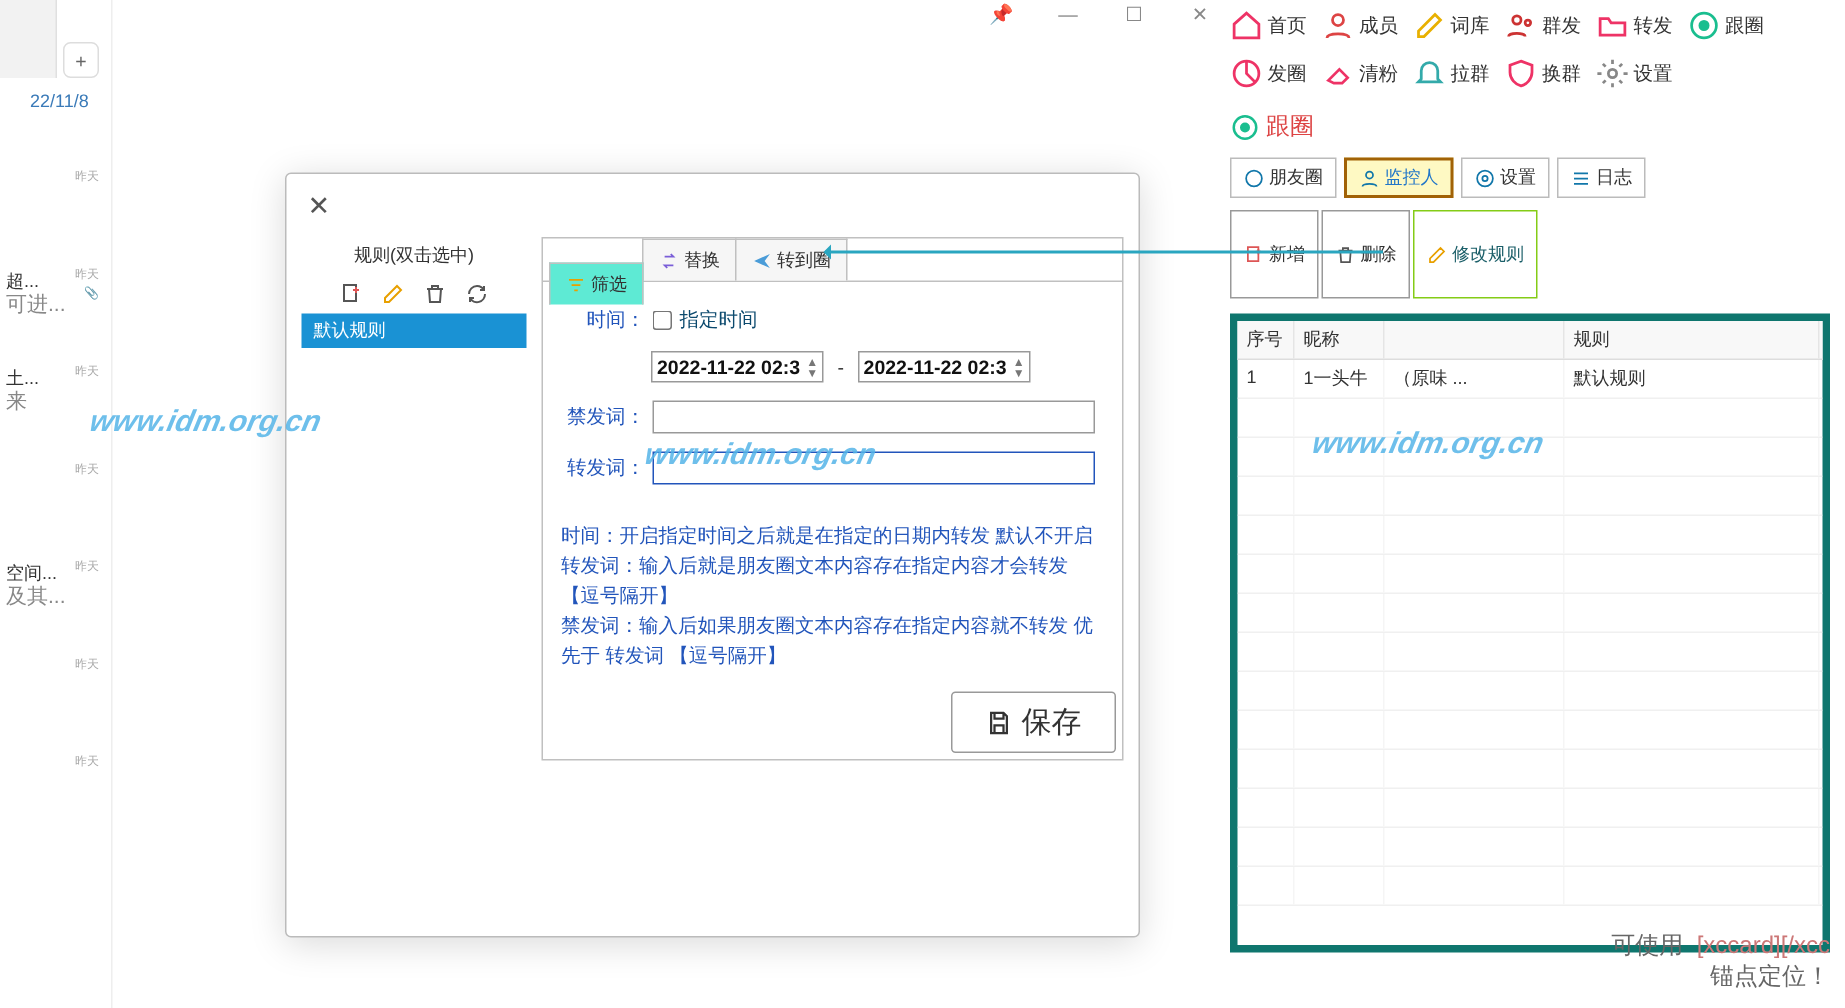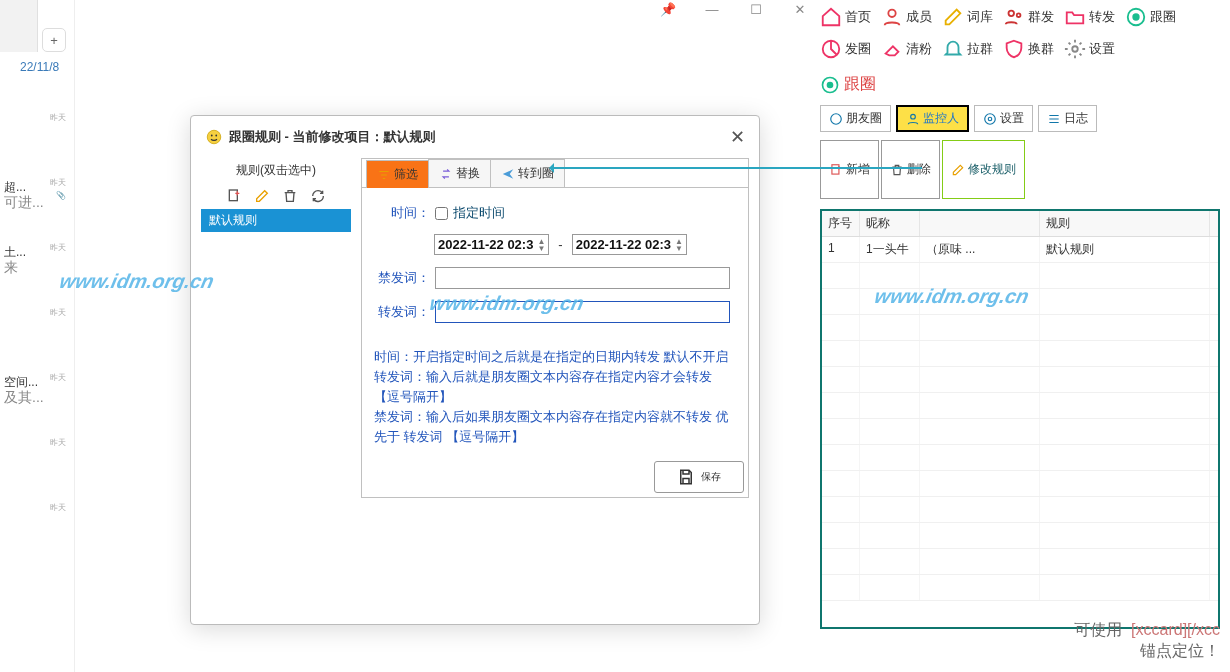--- a/index.html
+++ b/index.html
@@ -26,28 +26,28 @@
     
     .toolbar1 { display: flex; gap: 10px; padding: 6px 10px; flex-wrap: wrap; }
     .tool-btn { display: flex; align-items: center; gap: 3px; cursor: pointer; }
     .tool-btn .ico { width: 22px; height: 22px; display: inline-flex; align-items: center; justify-content: center; }
     
     .section-title { display: flex; align-items: center; gap: 4px; padding: 8px 10px; }
     .section-title .ico { width: 20px; height: 20px; }
     
     .sub-tabs { display: flex; gap: 5px; padding: 2px 10px; }
     .sub-tab { border: 1px solid #bbb; padding: 3px 8px; display: flex; align-items: center; gap: 3px; cursor: pointer; font-size: 12px; background: #fff; }
-    .sub-tab.active { border: 2px solid #000000; background: #fde047; }
+    .sub-tab.active { border: 2px solid #a16207; background: #fef9c3; }
     .sub-tab .ic { width: 14px; height: 14px; }
     
     .action-row { display: flex; gap: 2px; padding: 6px 10px; }
     .act-btn { border: 1px solid #999; padding: 20px 8px; display: flex; align-items: center; gap: 3px; cursor: pointer; font-size: 12px; color: #333; }
     .act-btn.hl { border: 1px solid #84cc16; color: #1a5e68; }
     
-    .r-table { margin: 4px 10px; border: 2px solid #0f766e; }
+    .r-table { margin: 4px 10px; border: 5px solid #0f766e; }
     .r-head { display: flex; background: #f8f8f8; border-bottom: 1px solid #ddd; }
     .r-head > div { padding: 4px 6px; font-size: 12px; border-right: 1px solid #e5e5e5; }
     .r-rows { height: 390px; overflow: hidden; }
     .r-row { display: flex; border-bottom: 1px solid #f0f0f0; height: 26px; }
     .r-row > div { padding: 4px 6px; font-size: 12px; border-right: 1px solid #f5f5f5; overflow: hidden; white-space: nowrap; }
     .c-seq { width: 38px; } .c-nick { width: 60px; } .c-desc { width: 120px; } .c-rule { width: 170px; }
     
     .footer { position: absolute; bottom: 10px; right: 10px; font-size: 16px; color: #666; text-align: right; }
     .footer .code { color: #c77; }
     
@@ -61,34 +61,34 @@
     .dlg-left { width: 150px; }
     .dlg-left-title { text-align: center; font-size: 12px; padding: 4px; }
     .dlg-left-icons { display: flex; justify-content: center; gap: 10px; padding: 4px; }
     .dlg-left-icons span { cursor: pointer; width: 18px; height: 18px; display: inline-flex; align-items: center; justify-content: center; }
     .rule-list { border: none; }
     .rule-item { background: #1a92d4; color: #fff; padding: 3px 8px; font-size: 12px; }
     
     .dlg-right { flex: 1; border: 1px solid #c0c0c0; padding: 4px; display: flex; flex-direction: column; }
     .dlg-tabs { display: flex; gap: 0; border-bottom: 1px solid #c0c0c0; margin: -4px -4px 6px; }
     .dlg-tab { border: 1px solid #c0c0c0; border-bottom: none; padding: 5px 10px; font-size: 12px; display: flex; align-items: center; gap: 3px; cursor: pointer; margin-left: -1px; background: #f6f6f6; }
-    .dlg-tab.active { background: #f97316; position: relative; top: 1px; }
+    .dlg-tab.active { background: #5eead4; position: relative; top: 16px; }
     .dlg-tab:first-child { margin-left: 4px; }
     
     .form { padding: 10px 6px; font-size: 13px; color: #2255bb; }
     .form-row { display: flex; align-items: center; gap: 5px; margin-bottom: 12px; }
     .form-row label { width: 58px; text-align: right; }
     .fw { width: 58px; text-align: right; }
     .spinner { display: inline-flex; align-items: center; border: 1px solid #999; padding: 2px 3px; background: #fff; color: #111; font-weight: bold; }
     .spinner .arrows { display: flex; flex-direction: column; margin-left: 4px; color: #777; font-size: 8px; line-height: 7px; }
     .txt-input { border: 1px solid #2255bb; height: 22px; width: 295px; padding: 2px 4px; }
     
     .help { color: #2255bb; font-size: 13px; line-height: 20px; padding: 4px 2px; margin-top: 20px; }
     
-    .save-btn { margin: auto 0 0 auto; border: 1px solid #999; border-radius: 3px; padding: 6px 22px; display: flex; align-items: center; gap: 6px; cursor: pointer; font-size: 10px; }
+    .save-btn { margin: auto 0 0 auto; border: 1px solid #999; border-radius: 3px; padding: 6px 22px; display: flex; align-items: center; gap: 6px; cursor: pointer; font-size: 20px; }
     
     
     .arrow-line { position: absolute; left: 550px; top: 167px; width: 372px; height: 2px; background: #2aa6c0; }
     .arrow-line:before { content: ''; position: absolute; left: -6px; top: -4px; border: 5px solid transparent; border-right-color: #2aa6c0; }
     
     
     .wm { position: absolute; color: #55b5e8; font-style: italic; font-size: 20px; transform: skewX(-12deg); opacity: 0.85; pointer-events: none; font-weight: bold; }
     
     
     svg { display: block; }
@@ -402,31 +402,20 @@
   </div>
 
   <div class="footer">
     <div><span>可使用</span>&nbsp;&nbsp;<span class="code">[xccard][/xcc</span></div>
     <div>锚点定位！</div>
   </div>
 </div>
 
 <div class="dialog">
   <div class="dlg-title">
-    <div class="left">
-      <span>
-          <svg width="18" height="18" viewBox="0 0 24 24">
-            <circle cx="12" cy="12" r="9" fill="#f6d040" stroke="#c9a000"></circle>
-            <circle cx="9" cy="10" r="1.2" fill="#333"></circle>
-            <circle cx="15" cy="10" r="1.2" fill="#333"></circle>
-            <path d="M8 15c2 2 6 2 8 0" stroke="#333" fill="none" stroke-width="1.5"></path>
-          </svg>
-        </span>
-      <span>跟圈规则 - 当前修改项目：默认规则</span>
-    </div>
     <span class="dlg-close">✕</span>
   </div>
 
   <div class="dlg-body">
     <div class="dlg-left">
       <div class="dlg-left-title">规则(双击选中)</div>
       <div class="dlg-left-icons">
         <span>
             <svg width="16" height="16" viewBox="0 0 24 24" fill="none" stroke="#555" stroke-width="2">
               <rect x="5" y="3" width="12" height="16"></rect>

